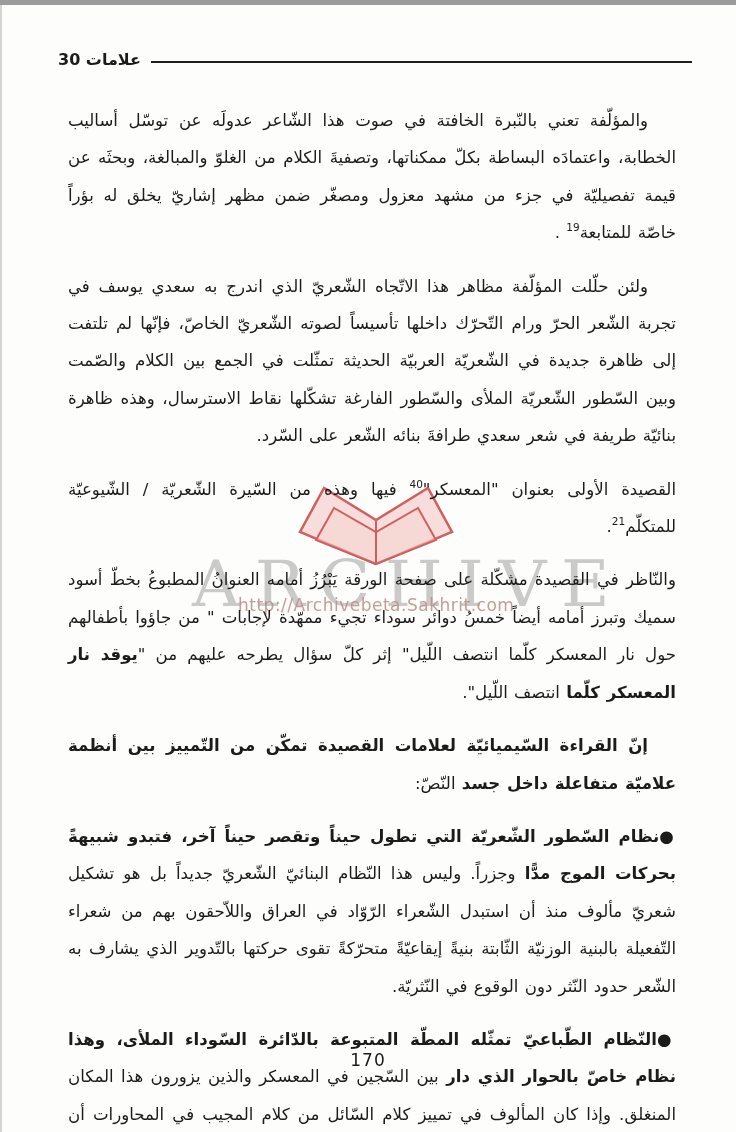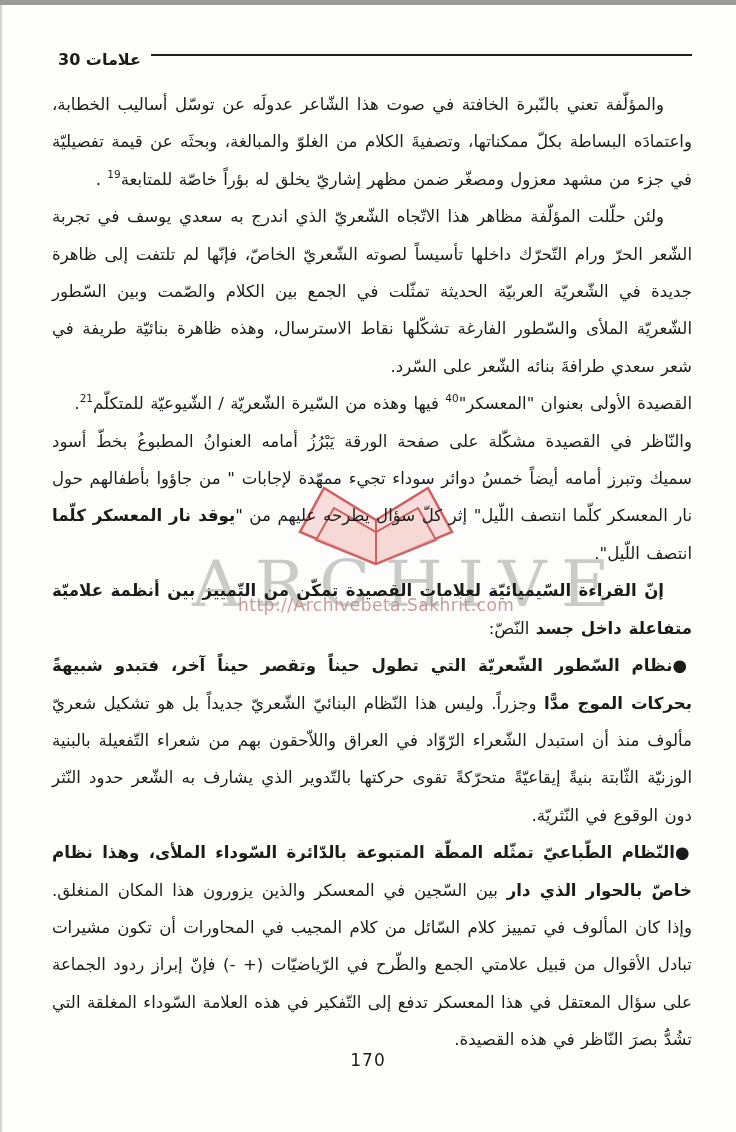--- a/index.html
+++ b/index.html
@@ -18,21 +18,21 @@
     width: 736px; height: 5px;
     background: #9b9b9b;
   }
   .left-edge {
     position: absolute; top: 5px; left: 0; bottom: 0;
     width: 2px; background: #d7d5d2;
   }
   
   .page-header {
     position: absolute; top: 50px; left: 58px; right: 44px;
-    display: flex; align-items: flex-start; direction: ltr;
+    display: flex; align-items: center; direction: ltr;
     gap: 10px;
   }
   .journal-title {
     direction: rtl;
     font-size: 16px; font-weight: bold;
     white-space: nowrap;
     letter-spacing: 0.5px;
   }
   .header-rule {
     flex: 1; height: 0;
@@ -62,21 +62,21 @@
   
   .body-text {
     position: absolute; top: 86px; right: 44px; left: 52px;
     z-index: 2;
     direction: rtl;
     text-align: justify;
     font-size: 16.6px;
     line-height: 37.4px;
     word-spacing: 1px;
   }
-  .body-text p { margin: 0; }
+  .body-text p { margin: 16px; }
   .body-text p.indent { text-indent: 28px; }
   .body-text sup {
     font-size: 10.5px; line-height: 0; vertical-align: super;
   }
   .body-text b { font-weight: bold; }
   
   .page-number {
     position: absolute; top: 1050px; left: 0; width: 736px;
     text-align: center;
     font-size: 17px; letter-spacing: 1px;

